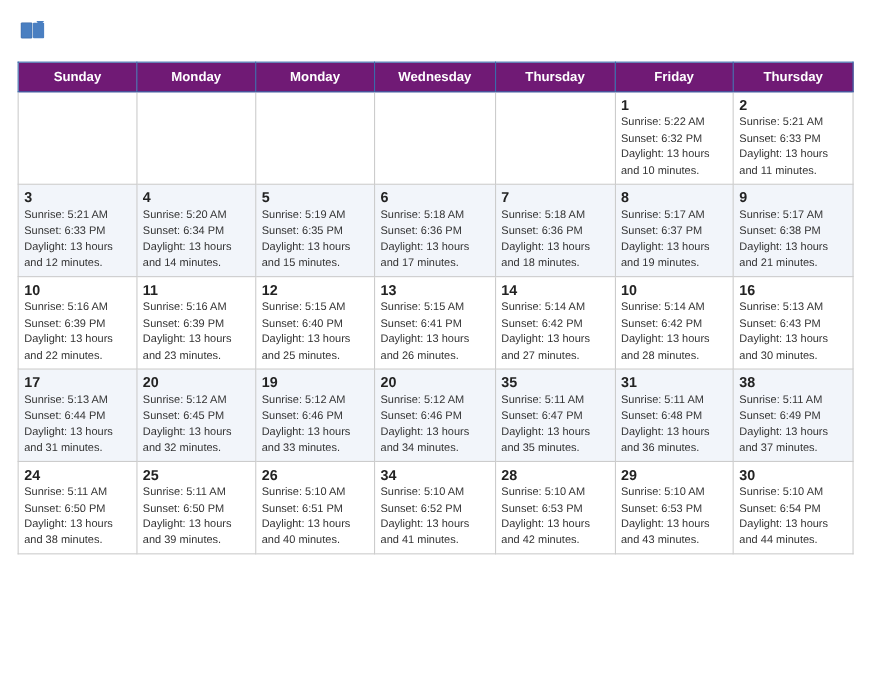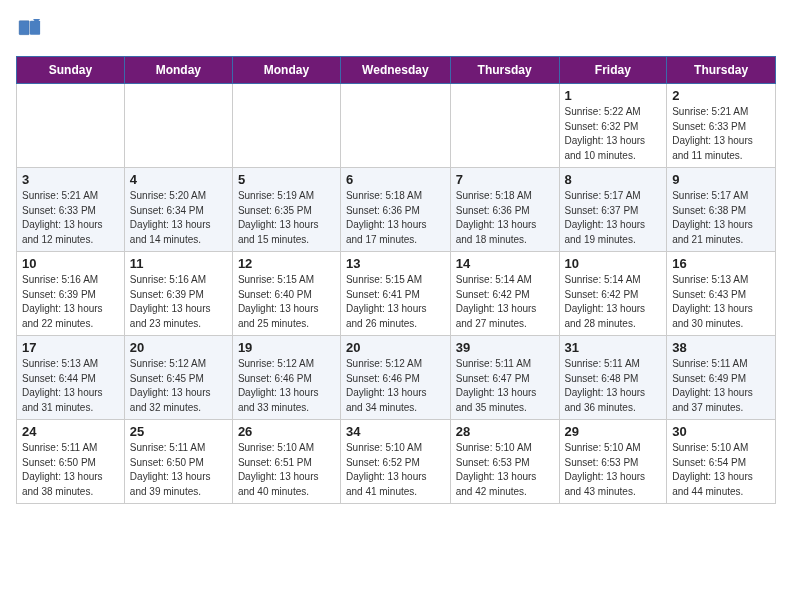--- a/index.html
+++ b/index.html
@@ -200,21 +200,21 @@
         </td>
         <td>
           <span class="day-num">19</span>
           <div class="day-info">Sunrise: 5:12 AM<br>Sunset: 6:46 PM<br>Daylight: 13 hours and 33 minutes.</div>
         </td>
         <td>
           <span class="day-num">20</span>
           <div class="day-info">Sunrise: 5:12 AM<br>Sunset: 6:46 PM<br>Daylight: 13 hours and 34 minutes.</div>
         </td>
         <td>
-          <span class="day-num">39</span>
+          <span class="day-num">35</span>
           <div class="day-info">Sunrise: 5:11 AM<br>Sunset: 6:47 PM<br>Daylight: 13 hours and 35 minutes.</div>
         </td>
         <td>
           <span class="day-num">31</span>
           <div class="day-info">Sunrise: 5:11 AM<br>Sunset: 6:48 PM<br>Daylight: 13 hours and 36 minutes.</div>
         </td>
         <td>
           <span class="day-num">38</span>
           <div class="day-info">Sunrise: 5:11 AM<br>Sunset: 6:49 PM<br>Daylight: 13 hours and 37 minutes.</div>
         </td>

